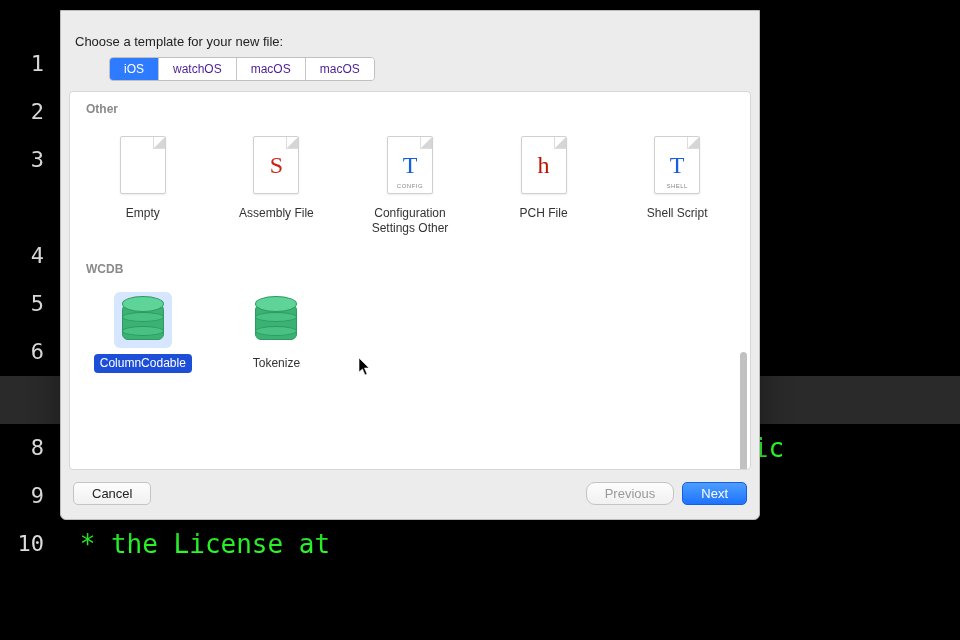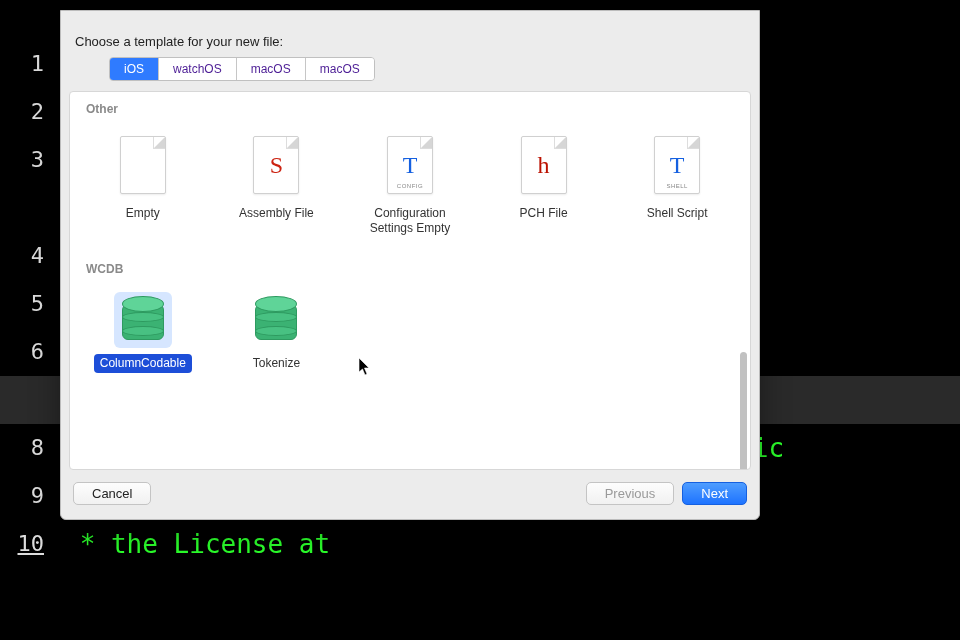--- a/index.html
+++ b/index.html
@@ -116,21 +116,21 @@
   .footer {
     display: flex; align-items: center; padding: 12px 12px 14px; gap: 8px;
   }
   .btn {
     padding: 3px 18px; font-size: 13px; border-radius: 5px; border: 1px solid #c4c4c4;
     background: linear-gradient(#fdfdfd,#f1f1f1); cursor: pointer; color:#222;
   }
   .btn.primary {
     background: linear-gradient(#4e9dff,#1e73ff); color: #fff; border: 1px solid #1560e0;
   }
-  .btn.dis { color: #9a9a9a; }
+  .btn.dis { color: #9a9a9a; border-radius: 9px; }
 
   .cursor {
     position: absolute; width: 12px; height: 18px; left: 359px; top: 358px; z-index: 50;
   }
   .cursor svg { width: 12px; height: 18px; }
 
   .md-lines { display:flex; flex-direction:column; gap:2px; padding:6px 6px;}
   .md-lines i { display:block; height:2px; background:#d23; opacity:.35;}
   .md-lines i.b { background:#23d; }
 </style>
@@ -147,21 +147,21 @@
   <div class="gutter" id="gutter">
       <div class="ln" style="height: 48px;">1</div>
       <div class="ln" style="height: 48px;">2</div>
       <div class="ln" style="height: 96px;">3</div>
       <div class="ln" style="height: 48px;">4</div>
       <div class="ln" style="height: 48px;">5</div>
       <div class="ln" style="height: 48px;">6</div>
       <div class="ln" style="height: 48px;">7</div>
       <div class="ln" style="height: 48px;">8</div>
       <div class="ln" style="height: 48px;">9</div>
-      <div class="ln" style="height: 48px; text-decoration: underline;">10</div>
+      <div class="ln" style="height: 48px;">10</div>
     </div>
   <div class="code-lines" id="codelines"><div class="cl" style="height: 48px;"></div><div class="cl" style="height: 48px;">                           open sour</div><div class="cl" style="height: 48px;"></div><div class="cl" style="height: 48px;"></div><div class="cl" style="height: 48px;">                        d, a Tence</div><div class="cl" style="height: 48px;"></div><div class="cl" style="height: 48px;"></div><div class="cl hl" style="height: 48px;">                       icense (th</div><div class="cl" style="height: 48px;"> * this file except in compliance with the Lic</div><div class="cl" style="height: 48px;">     You may obtain a copy of</div><div class="cl" style="height: 48px;"> * the License at</div></div>
 </div>
 
 <div class="sheet">
   <div class="sheet-header">Choose a template for your new file:</div>
   <div class="platform-row">
     <div class="seg" id="seg">
         <button class="sel">iOS</button>
         <button>watchOS</button>
@@ -193,21 +193,21 @@
             <div class="cap">Assembly File</div>
           </div>
           <div class="item">
             <div class="thumb-wrap">
               <div class="thumb">
                 <div class="fold"></div>
                 <span class="glyph" style="color: rgb(21, 96, 224);">T</span>
                 <span class="sub">CONFIG</span>
               </div>
             </div>
-            <div class="cap">Configuration Settings Empty</div>
+            <div class="cap">Configuration Settings Other</div>
           </div>
           <div class="item">
             <div class="thumb-wrap">
               <div class="thumb">
                 <div class="fold"></div>
                 <span class="glyph" style="color: rgb(187, 17, 0);">h</span>
               </div>
             </div>
             <div class="cap">PCH File</div>
           </div>

